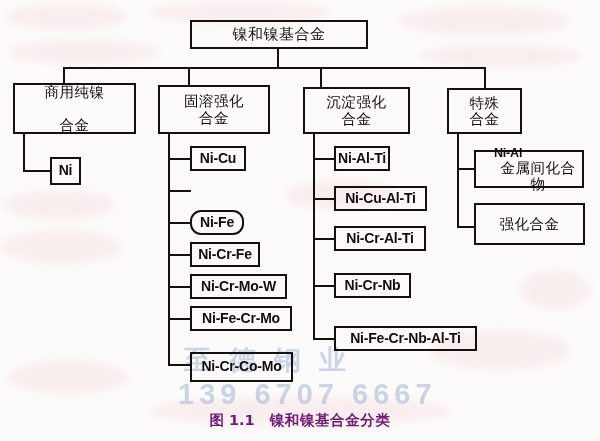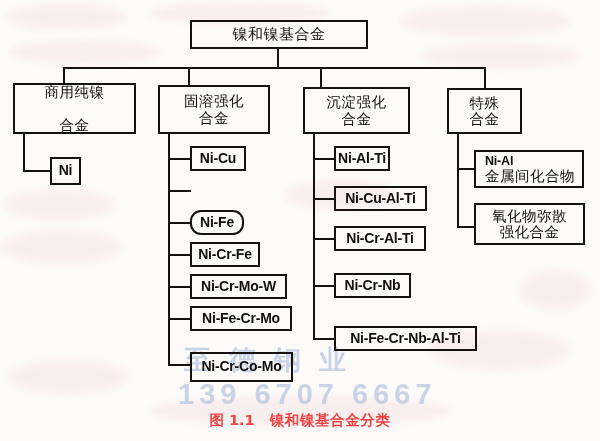--- a/index.html
+++ b/index.html
@@ -27,32 +27,32 @@
     box-sizing:border-box;
     display:flex;flex-direction:column;
     align-items:center;justify-content:center;
     color:#100d0c;
     line-height:1.12;
     text-align:center;
   }
   .cn{font-family:"DejaVu Sans","Liberation Sans",sans-serif;font-size:14.5px;letter-spacing:.5px;}
   .cn-l{font-size:15px;}
   .lat{font-family:"Liberation Sans","DejaVu Sans",sans-serif;font-size:14px;font-weight:600;letter-spacing:-.2px;}
-  .mix{align-items:flex-start;padding-left:9px;}
+  .mix{align-items:flex-start;padding-left:18px;}
   .mix .lat{font-size:12.5px;}
   .mix .cn{font-size:14.5px;}
 
   .ln{position:absolute;background:#14110f;}
   .lnh{height:2px;}
   .lnv{width:2px;}
 
   .caption{
     position:absolute;left:0;right:0;text-align:center;
     font-family:"DejaVu Sans","Liberation Sans",sans-serif;
-    font-size:14.5px;font-weight:700;color:#ef4444;letter-spacing:.6px;
+    font-size:14.5px;font-weight:700;color:#701a75;letter-spacing:.6px;
   }
   .caption .num{letter-spacing:0;}
   .caption .gap{display:inline-block;width:15px;}
 </style>
 </head>
 <body>
 
 <div id="stage">
 
   <div class="bleed" style="left:6px;top:4px;width:120px;height:26px;"></div>
@@ -170,21 +170,20 @@
   <div class="ln lnv" style="left:457px;top:134px;height:94px;"></div>
 
   <div class="ln lnh" style="left:457px;top:168px;width:18px;"></div>
   <div class="box mix" style="left:474px;top:150px;width:110px;height:38px;">
     <span class="lat">Ni-Al</span>
     <span class="cn">金属间化合物</span>
   </div>
 
   <div class="ln lnh" style="left:457px;top:226px;width:18px;"></div>
   <div class="box" style="left:474px;top:203px;width:111px;height:42px;">
-    <span class="cn">氧化物弥散</span>
     <span class="cn">强化合金</span>
   </div>
 
   <div class="caption" style="top:411px;">
     <span class="num">图 1.1</span><span class="gap"></span><span>镍和镍基合金分类</span>
   </div>
 
 </div>
 
 </body></html>

